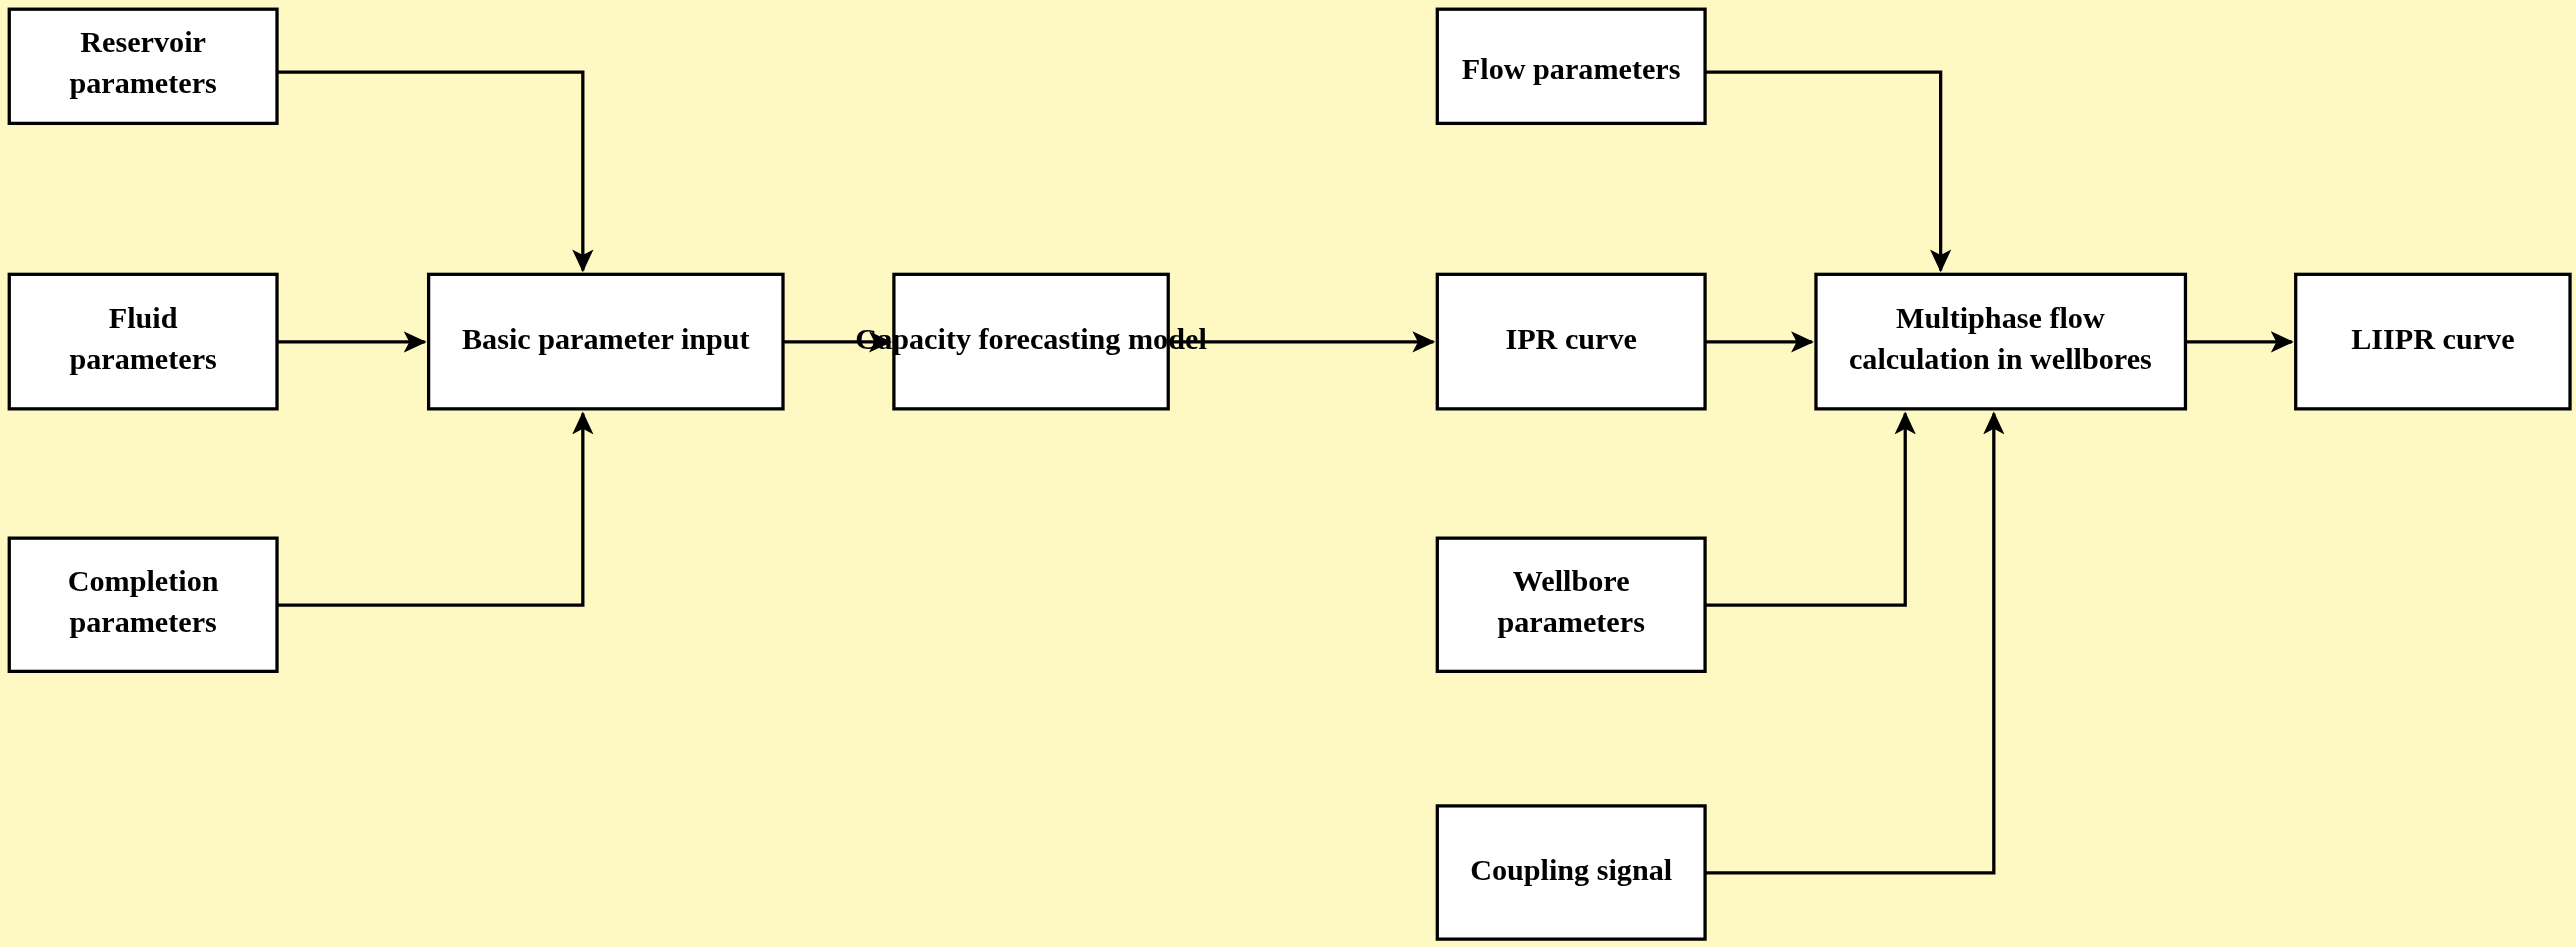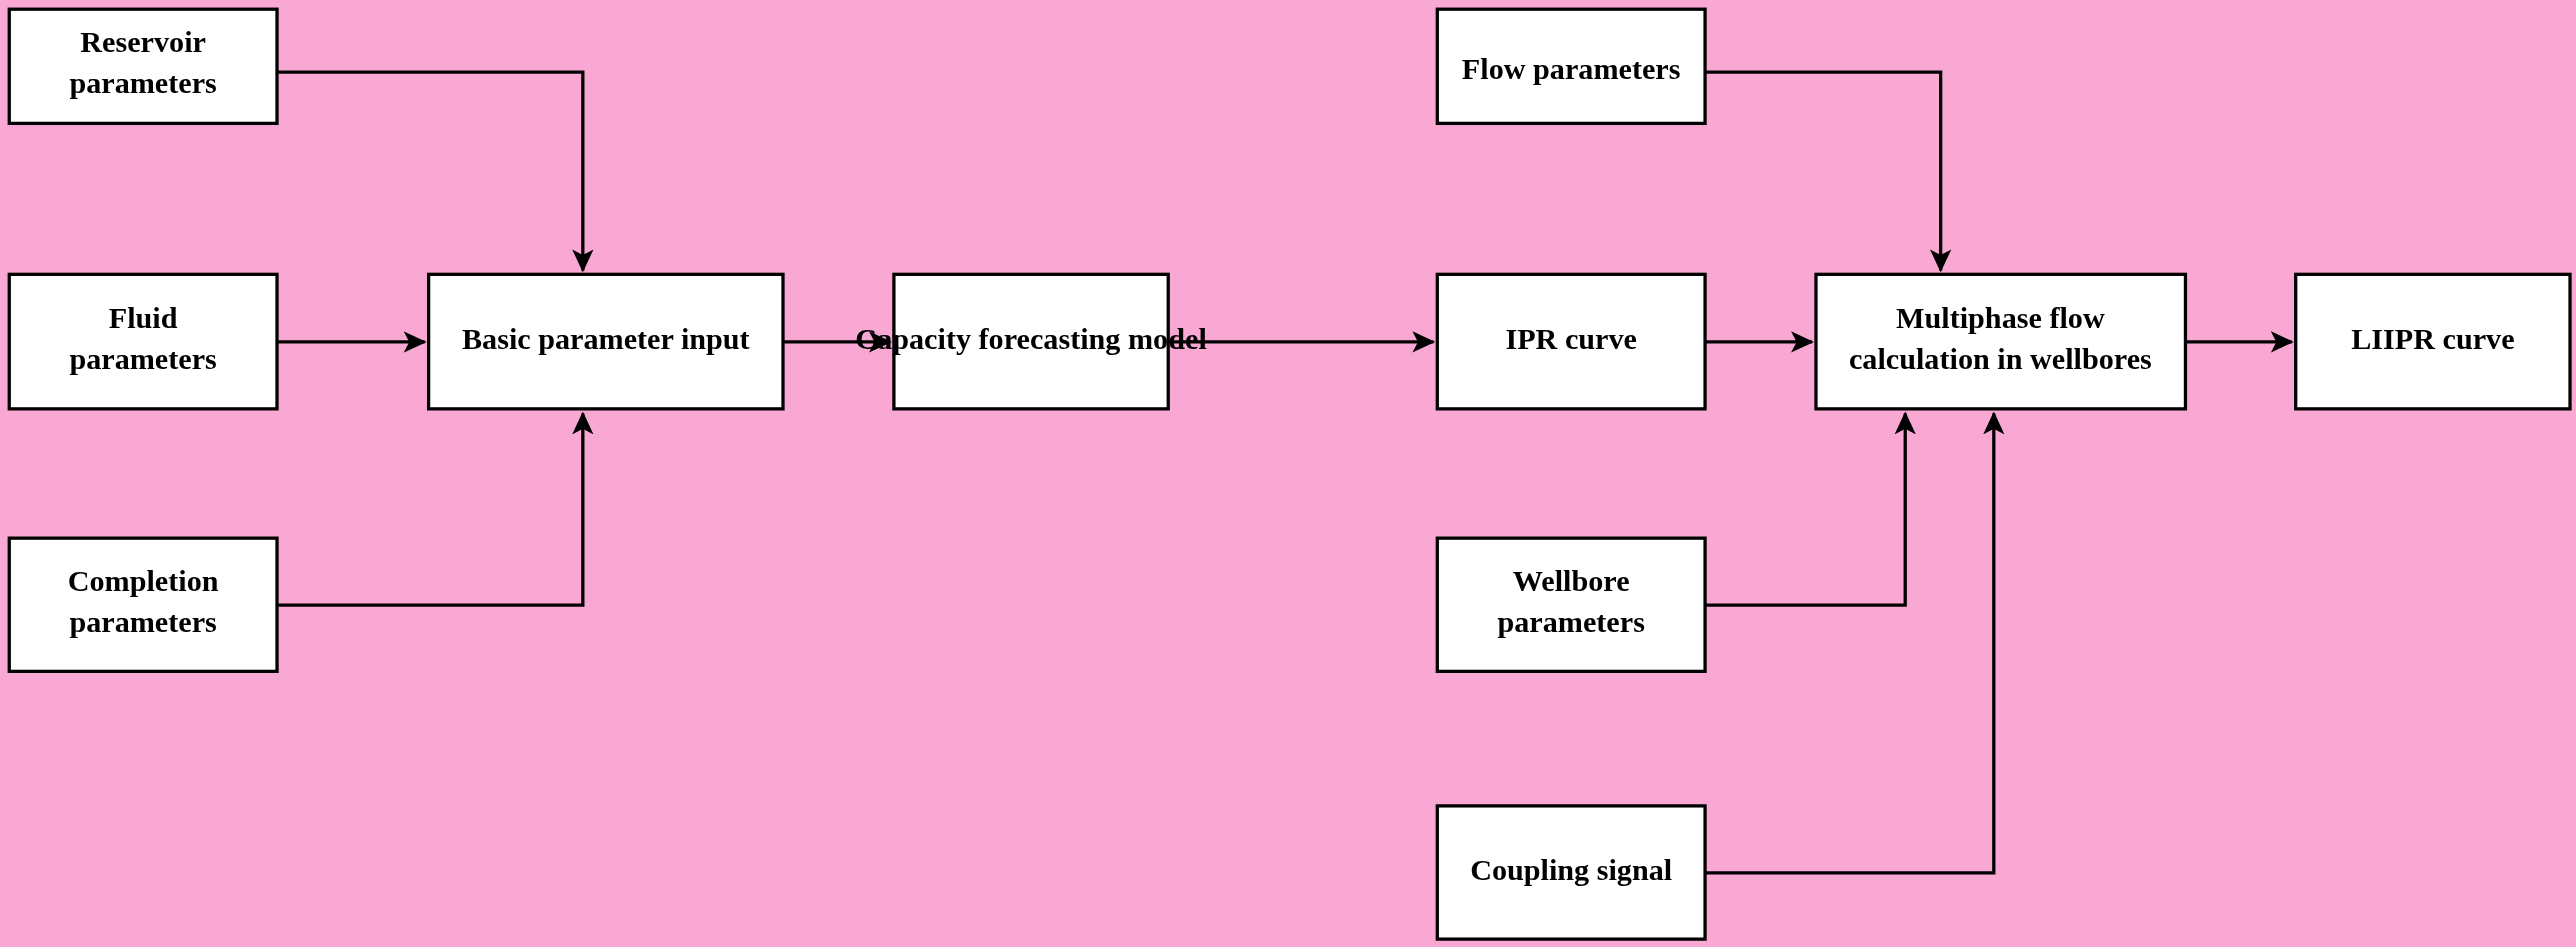--- a/index.html
+++ b/index.html
@@ -10,21 +10,21 @@
   body {
     width: 2576px;
     height: 947px;
     overflow: hidden;
     font-family: "Liberation Serif", "DejaVu Serif", serif;
   }
   #flowchart-root {
     position: relative;
     width: 2576px;
     height: 947px;
-    background: #f9a8d4;
+    background: #fef9c3;
     text-align: center;
   }
   svg#flow-svg {
     position: absolute;
     top: 0;
     left: 0;
     width: 2576px;
     height: 947px;
     display: block;
   }

